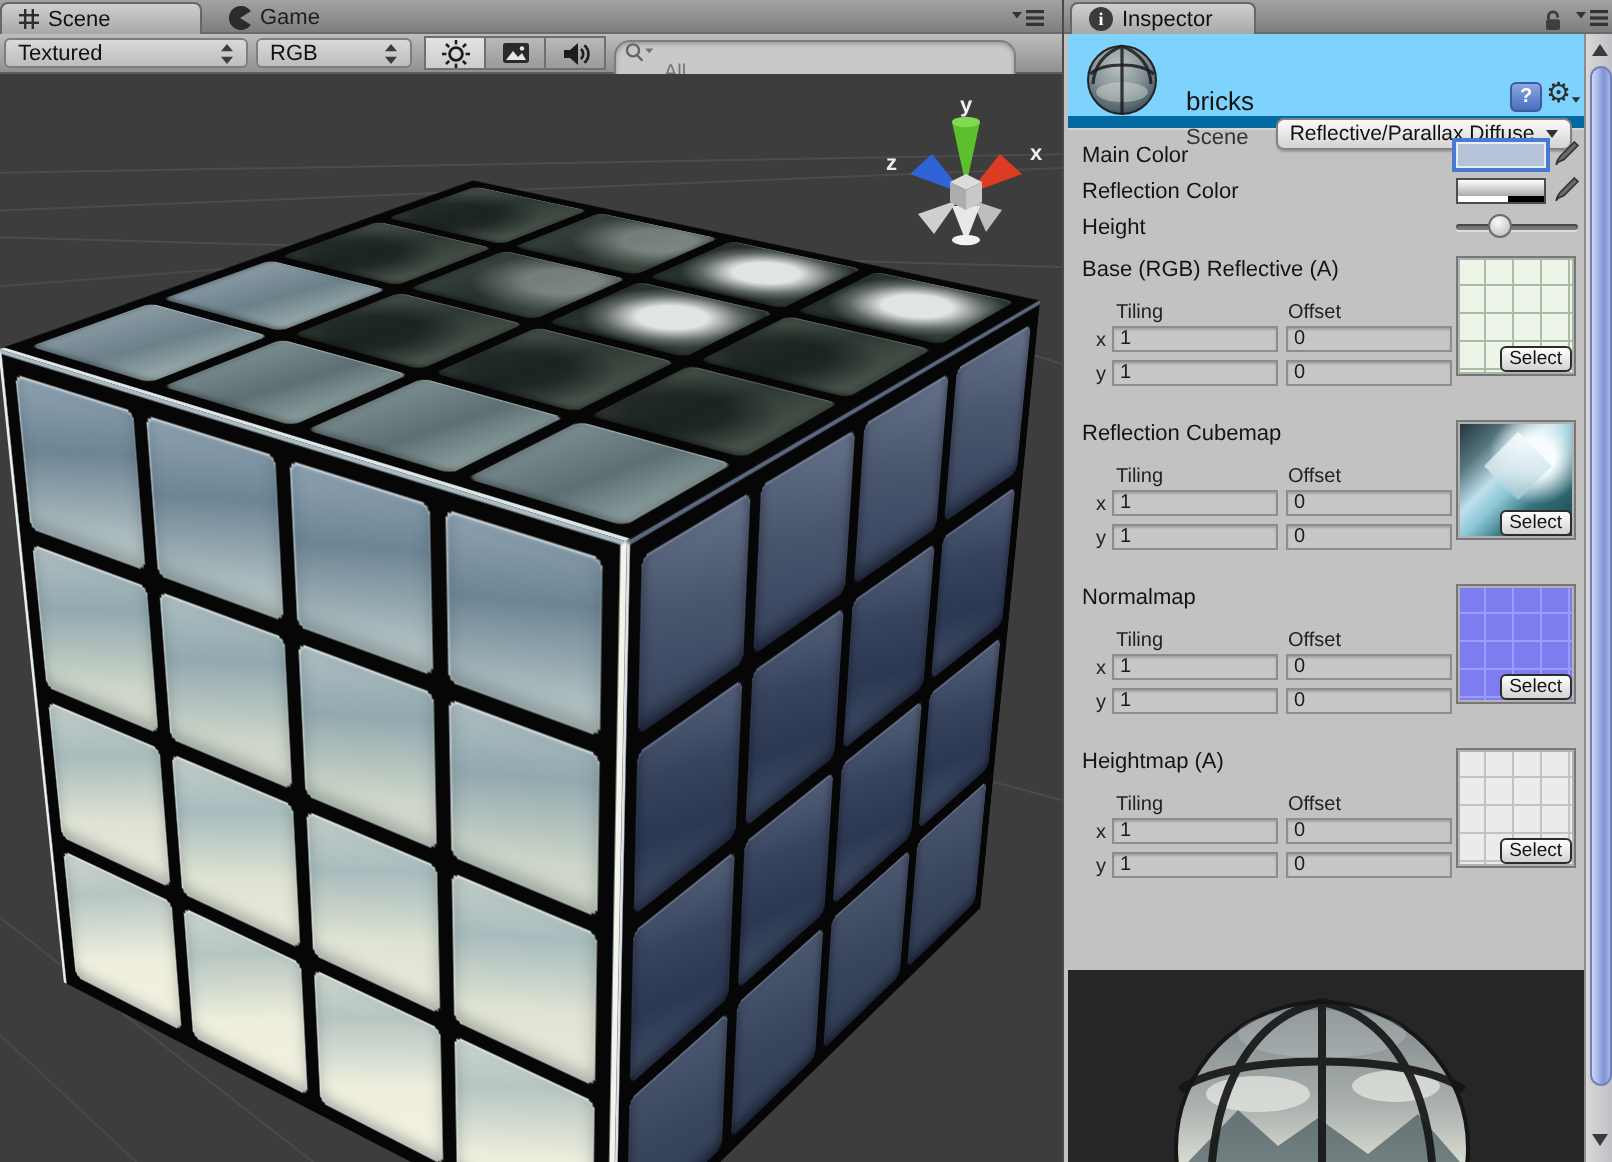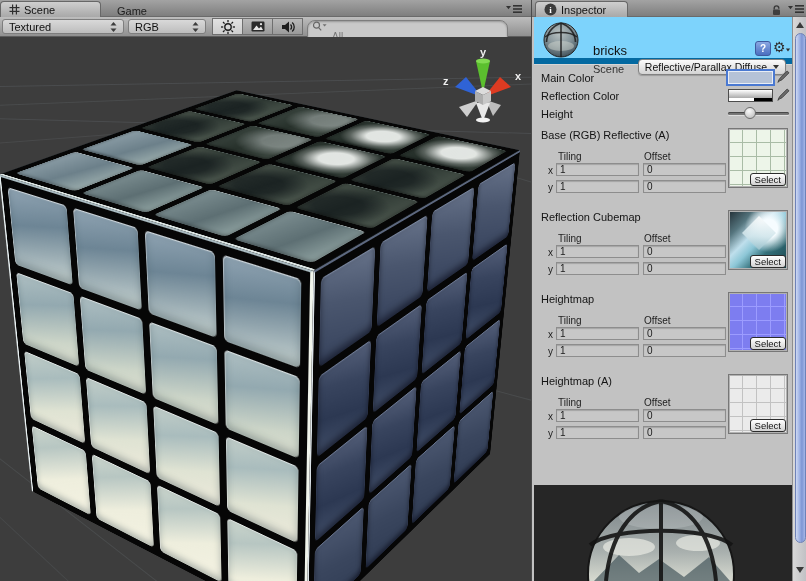--- a/index.html
+++ b/index.html
@@ -154,21 +154,21 @@
       <svg width="11" height="11" viewBox="0 0 11 11">
         <g stroke="#2e2e2e" stroke-width="1.2">
             <line x1="3.6" y1="0.5" x2="3.6" y2="10.5"></line>
             <line x1="7.4" y1="0.5" x2="7.4" y2="10.5"></line>
         <line x1="0.5" y1="3.6" x2="10.5" y2="3.6"></line>
             <line x1="0.5" y1="7.4" x2="10.5" y2="7.4"></line>
           </g>
       </svg>
       <span>Scene</span>
     </div>
-    <div class="flat-tab" style="left:92px;width:80px;flex-direction:column;">
+    <div class="flat-tab" style="left:106px;width:80px;">
       <svg width="12" height="12" viewBox="0 0 12 12">
         <path d="M6,6 L11.4,2.6 A6,6 0 1 0 11.4,9.4 Z" fill="#2b2b2b"></path>
       </svg>
       <span>Game</span>
     </div>
     <svg class="panel-menu" style="left:506px;" viewBox="0 0 17 10">
       <polygon points="0,2 5,2 2.5,5.2" fill="#333"></polygon>
       <rect x="7" y="1" width="9" height="1.6" fill="#333"></rect>
         <rect x="7" y="4.2" width="9" height="1.6" fill="#333"></rect>
         <rect x="7" y="7.4" width="9" height="1.6" fill="#333"></rect>
@@ -407,21 +407,21 @@
       <div class="lbl small hd-offset">Offset</div>
       <div class="ax ax-x">x</div>
       <input class="fld f-tx" value="1" style="">
       <input class="fld f-ox" value="0" style="">
       <div class="ax ax-y">y</div>
       <input class="fld f-ty" value="1" style="">
       <input class="fld f-oy" value="0" style="">
     </div>
 
     <div class="tex-section" style="top:293px;">
-      <div class="sec-title">Heightmap</div>
+      <div class="sec-title">Normalmap</div>
       <div class="thumb thumb-normal">
         <button class="select-btn">Select</button>
       </div>
       <div class="lbl small hd-tiling">Tiling</div>
       <div class="lbl small hd-offset">Offset</div>
       <div class="ax ax-x">x</div>
       <input class="fld f-tx" value="1" style="">
       <input class="fld f-ox" value="0" style="">
       <div class="ax ax-y">y</div>
       <input class="fld f-ty" value="1" style="">

